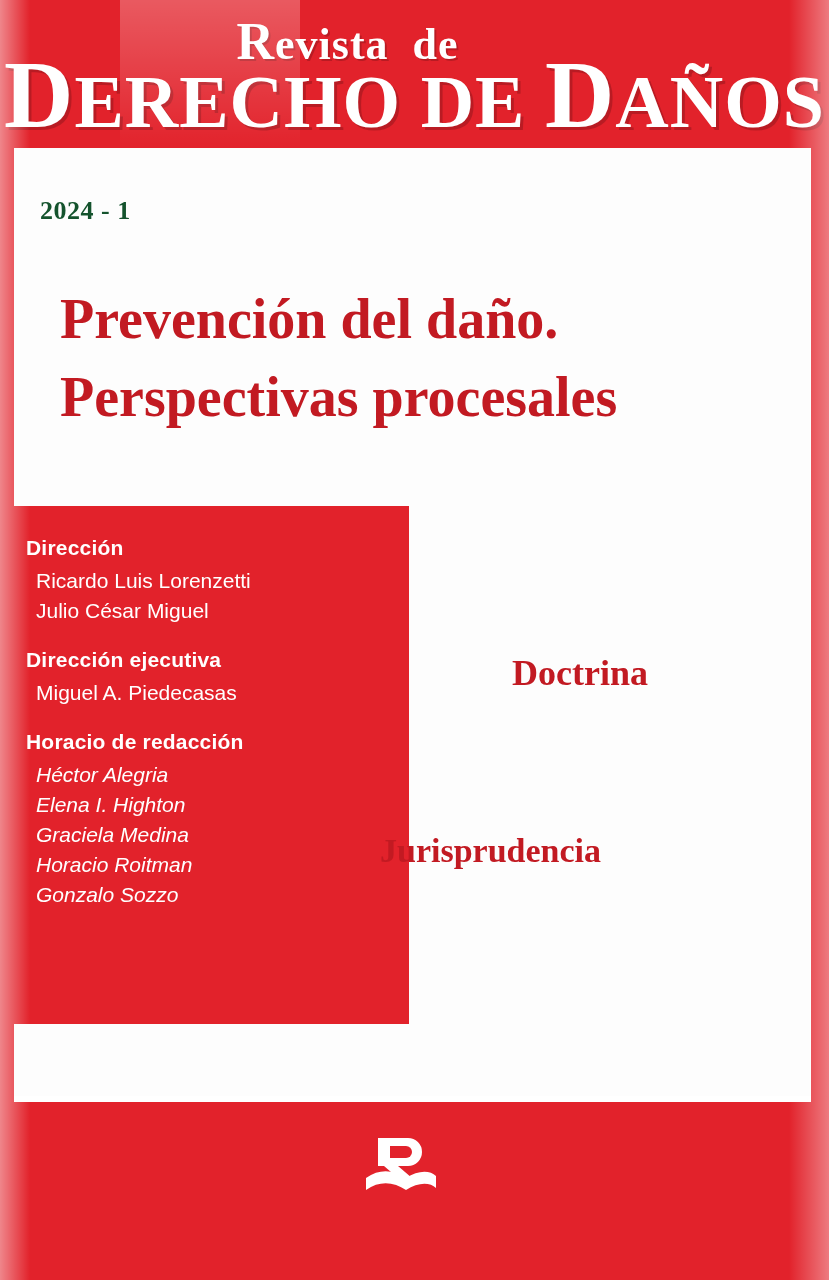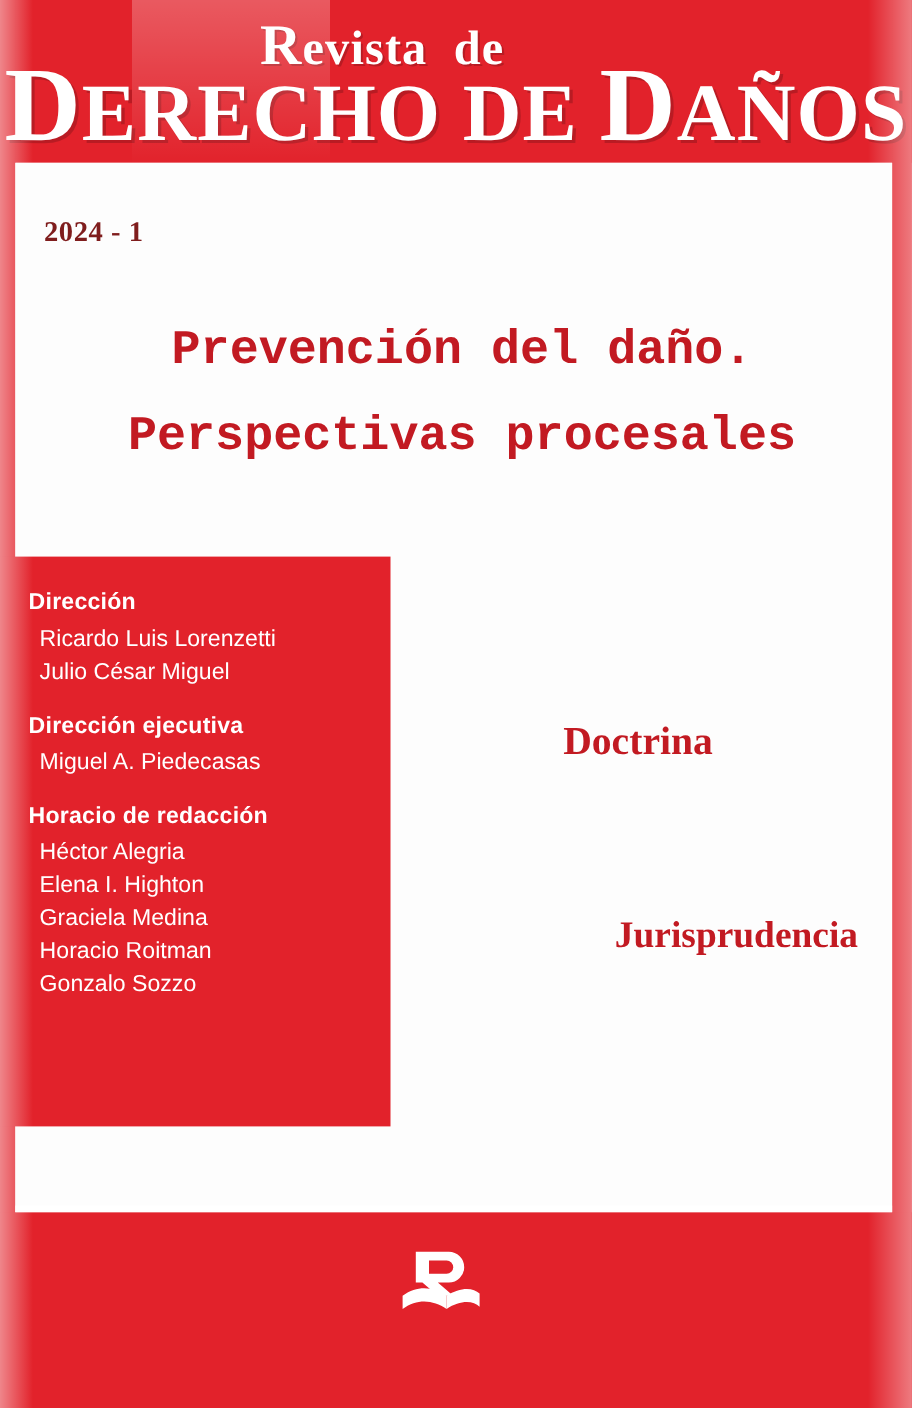--- a/index.html
+++ b/index.html
@@ -98,42 +98,42 @@
     font-size: 96px;
   }
 
   
   .issue {
     position: absolute;
     left: 40px; top: 196px;
     font-family: "Liberation Serif", serif;
     font-weight: bold;
     font-size: 26px;
-    color: #7f1d1d;
+    color: #14532d;
     letter-spacing: 0.5px;
   }
 
   
   .title {
     position: absolute;
     left: 60px; top: 280px;
     width: 720px;
-    font-family: Liberation Mono, monospace;
-    font-weight: bold;
-    font-size: 44px;
+    font-family: Liberation Serif, serif;
+    font-weight: bold;
+    font-size: 56px;
     line-height: 78px;
     color: #c21a22;
-    text-align: center;
+    text-align: left;
   }
 
   
   .credits {
     position: absolute;
     left: 0; top: 506px;
-    width: 355px;
+    width: 409px;
     height: 518px;
     background: #e2222b;
     color: #ffffff;
     padding: 30px 0 0 26px;
     box-sizing: border-box;
   }
   .credits h3 {
     margin: 0 0 6px 0;
     font-size: 21px;
     font-weight: bold;
@@ -142,38 +142,38 @@
   .credits ul {
     list-style: none;
     margin: 0 0 22px 0;
     padding: 0 0 0 10px;
   }
   .credits li {
     font-size: 21px;
     line-height: 30px;
     font-weight: normal;
   }
-  .credits .group-last { margin-bottom: 0; }
+  .credits .group-last { margin-bottom: 0; font-style: italic; }
 
   
   .section-doctrina {
     position: absolute;
     left: 380px; top: 652px;
     width: 400px;
     text-align: center;
     font-family: "Liberation Serif", serif;
     font-weight: bold;
     font-size: 36px;
     color: #c21a22;
   }
   .section-juris {
     position: absolute;
     left: 380px; top: 832px;
     width: 400px;
-    text-align: right;
+    text-align: left;
     font-family: "Liberation Serif", serif;
     font-weight: bold;
     font-size: 34px;
     color: #c21a22;
   }
 
   
   .publisher {
     position: absolute;
     left: 14px; bottom: 0;

